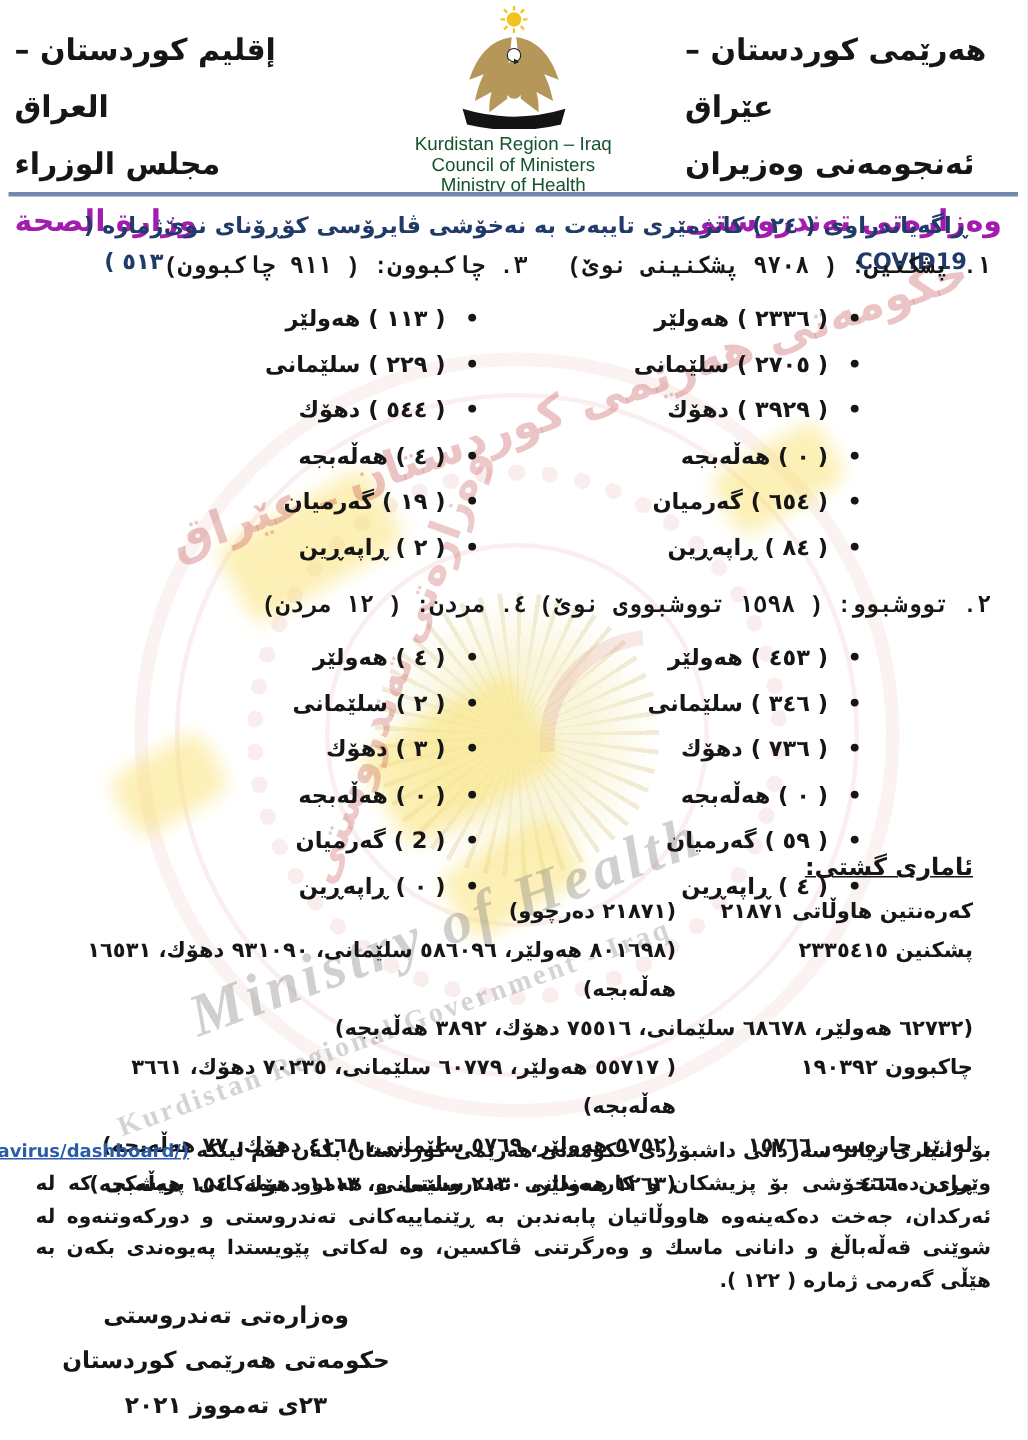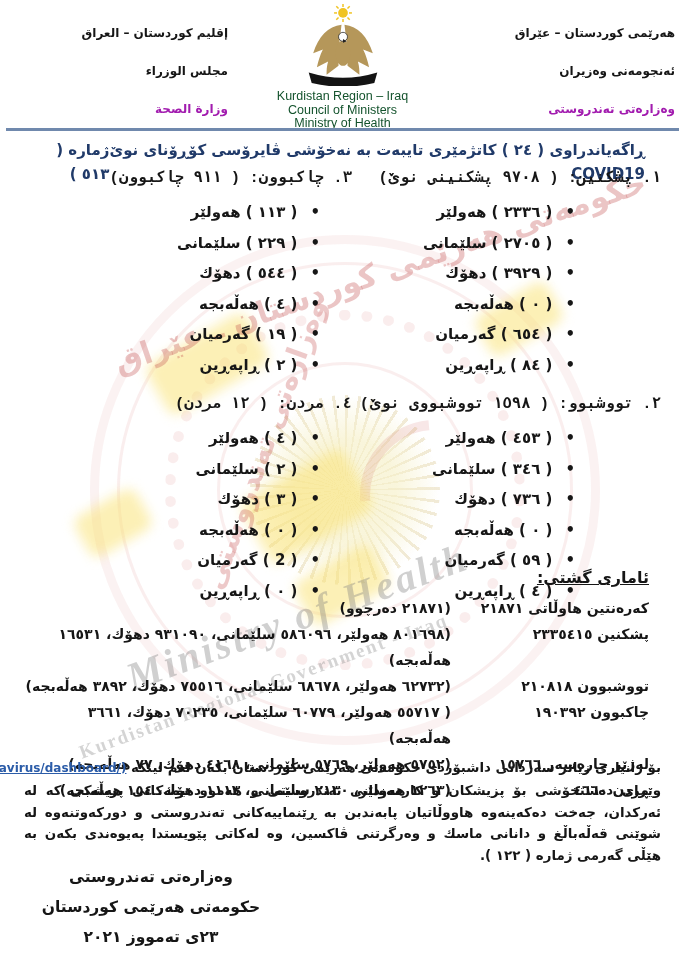--- a/index.html
+++ b/index.html
@@ -7,21 +7,21 @@
   .page {
     position:relative; width:685px; height:960px; margin:0 auto;
     background:#ffffff; overflow:hidden;
     font-family:"DejaVu Sans", sans-serif; color:#161616;
     direction:rtl;
   }
   .content { position:relative; z-index:2; }
 
   
   .hdr { position:absolute; top:4px; left:10px; right:10px; display:flex; justify-content:space-between; z-index:2; }
-  .hdr-side { width:218px; text-align:right; padding-top:10px; font-weight:700; font-size:12px; line-height:38px; }
+  .hdr-side { width:218px; text-align:left; padding-top:10px; font-weight:700; font-size:20px; line-height:38px; }
   .hdr-side .red { color:#a21caf; }
   .hdr-center { width:185px; text-align:center; }
   .hdr-center .en { font-family:Liberation Sans, sans-serif; font-size:12.5px; line-height:13.5px; color:#14532d; direction:ltr; }
   .emblem { width:92px; height:82px; display:inline-block; }
 
   .divider { position:absolute; top:128px; left:6px; right:6px; border-top:3px solid #7089ad; z-index:2; }
 
   
   .title-row { position:absolute; top:138px; right:40px; left:24px; display:flex; justify-content:space-between;
     color:#203a69; font-weight:700; font-size:15px; line-height:24px; z-index:2; }
@@ -214,21 +214,20 @@
       <div class="summary-head">ئاماری گشتی:</div>
       <div class="srow">
           <span class="lbl">کەرەنتین هاوڵاتی ٢١٨٧١</span>
           <span class="det">(٢١٨٧١ دەرچوو)</span>
         </div>
       <div class="srow">
           <span class="lbl">پشکنین ٢٣٣٥٤١٥</span>
           <span class="det">(٨٠١٦٩٨ هەولێر، ٥٨٦٠٩٦ سلێمانی، ٩٣١٠٩٠ دهۆك، ١٦٥٣١ هەڵەبجە)</span>
         </div>
       <div class="srow">
-          <span class="lbl">تووشبوون ٢١٠٨١٨</span>
           <span class="det">(٦٢٧٣٢ هەولێر، ٦٨٦٧٨ سلێمانی، ٧٥٥١٦ دهۆك، ٣٨٩٢ هەڵەبجە)</span>
         </div>
       <div class="srow">
           <span class="lbl">چاکبوون ١٩٠٣٩٢</span>
           <span class="det">( ٥٥٧١٧ هەولێر، ٦٠٧٧٩ سلێمانی، ٧٠٢٣٥ دهۆك، ٣٦٦١ هەڵەبجە)</span>
         </div>
       <div class="srow">
           <span class="lbl">لەژێر چارەسەر ١٥٧٦٦</span>
           <span class="det">(٥٧٥٢ هەولێر، ٥٧٦٩ سلێمانی، ٤١٦٨ دهۆك، ٧٧ هەڵەبجە)</span>
         </div>

